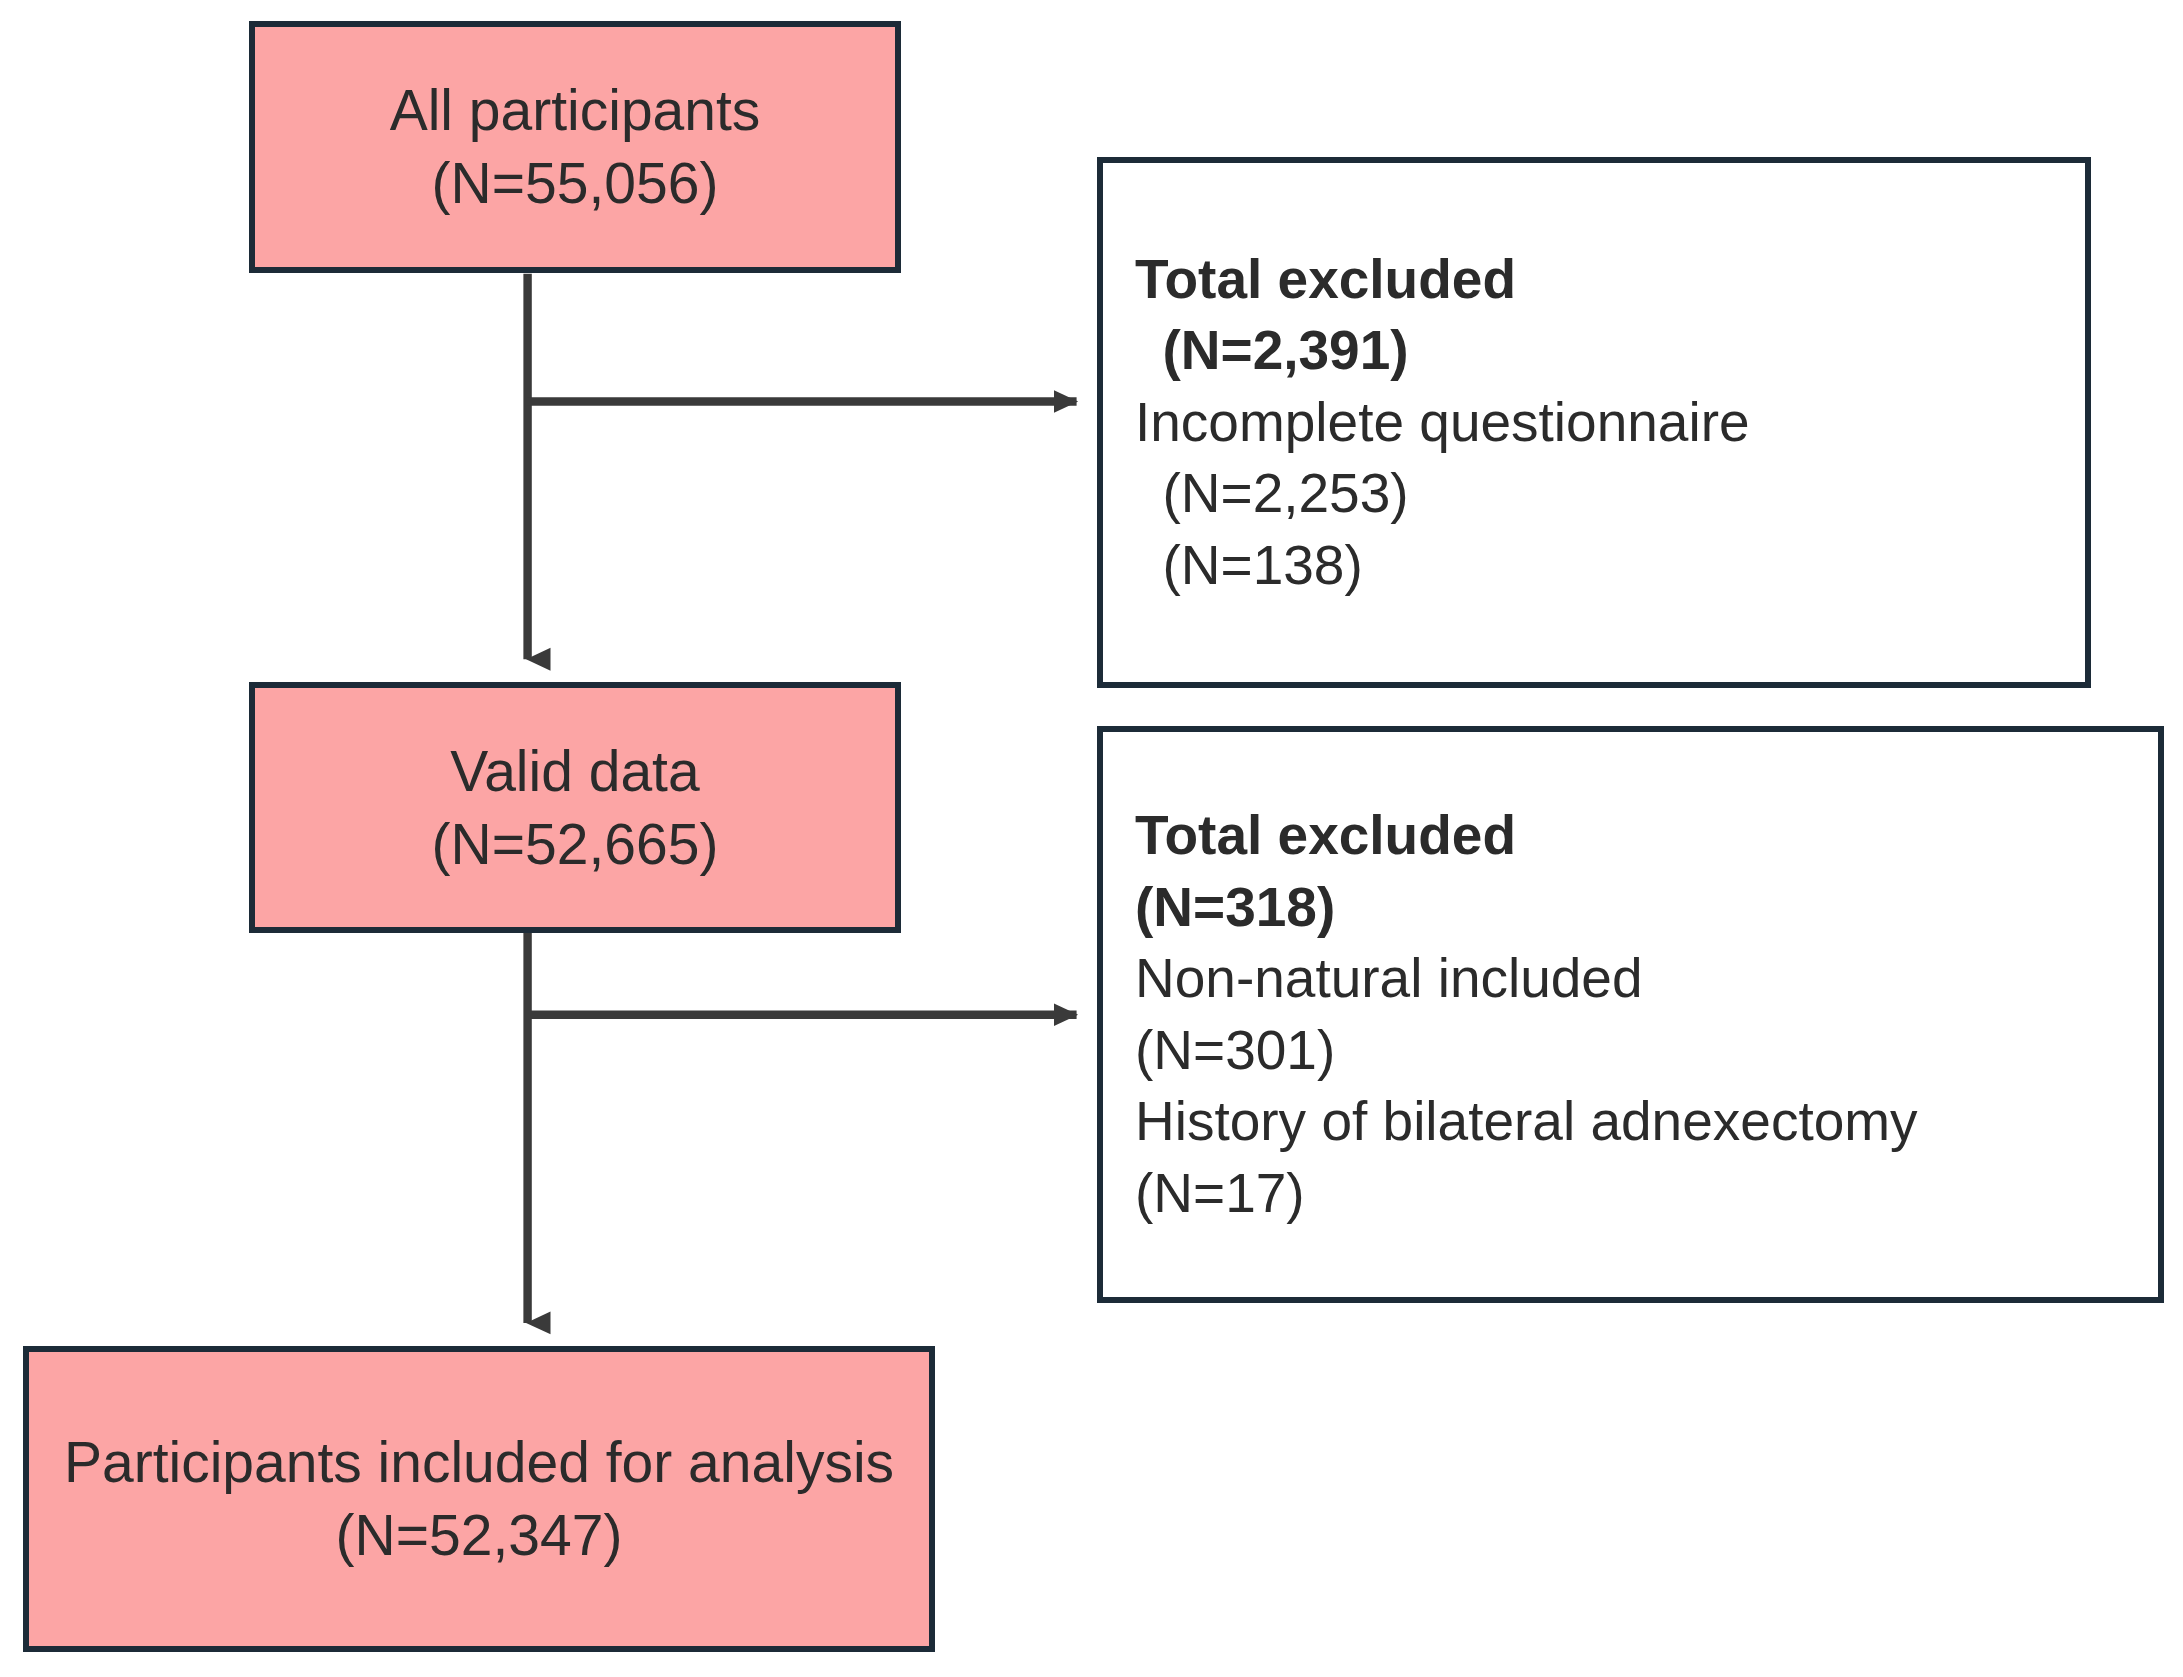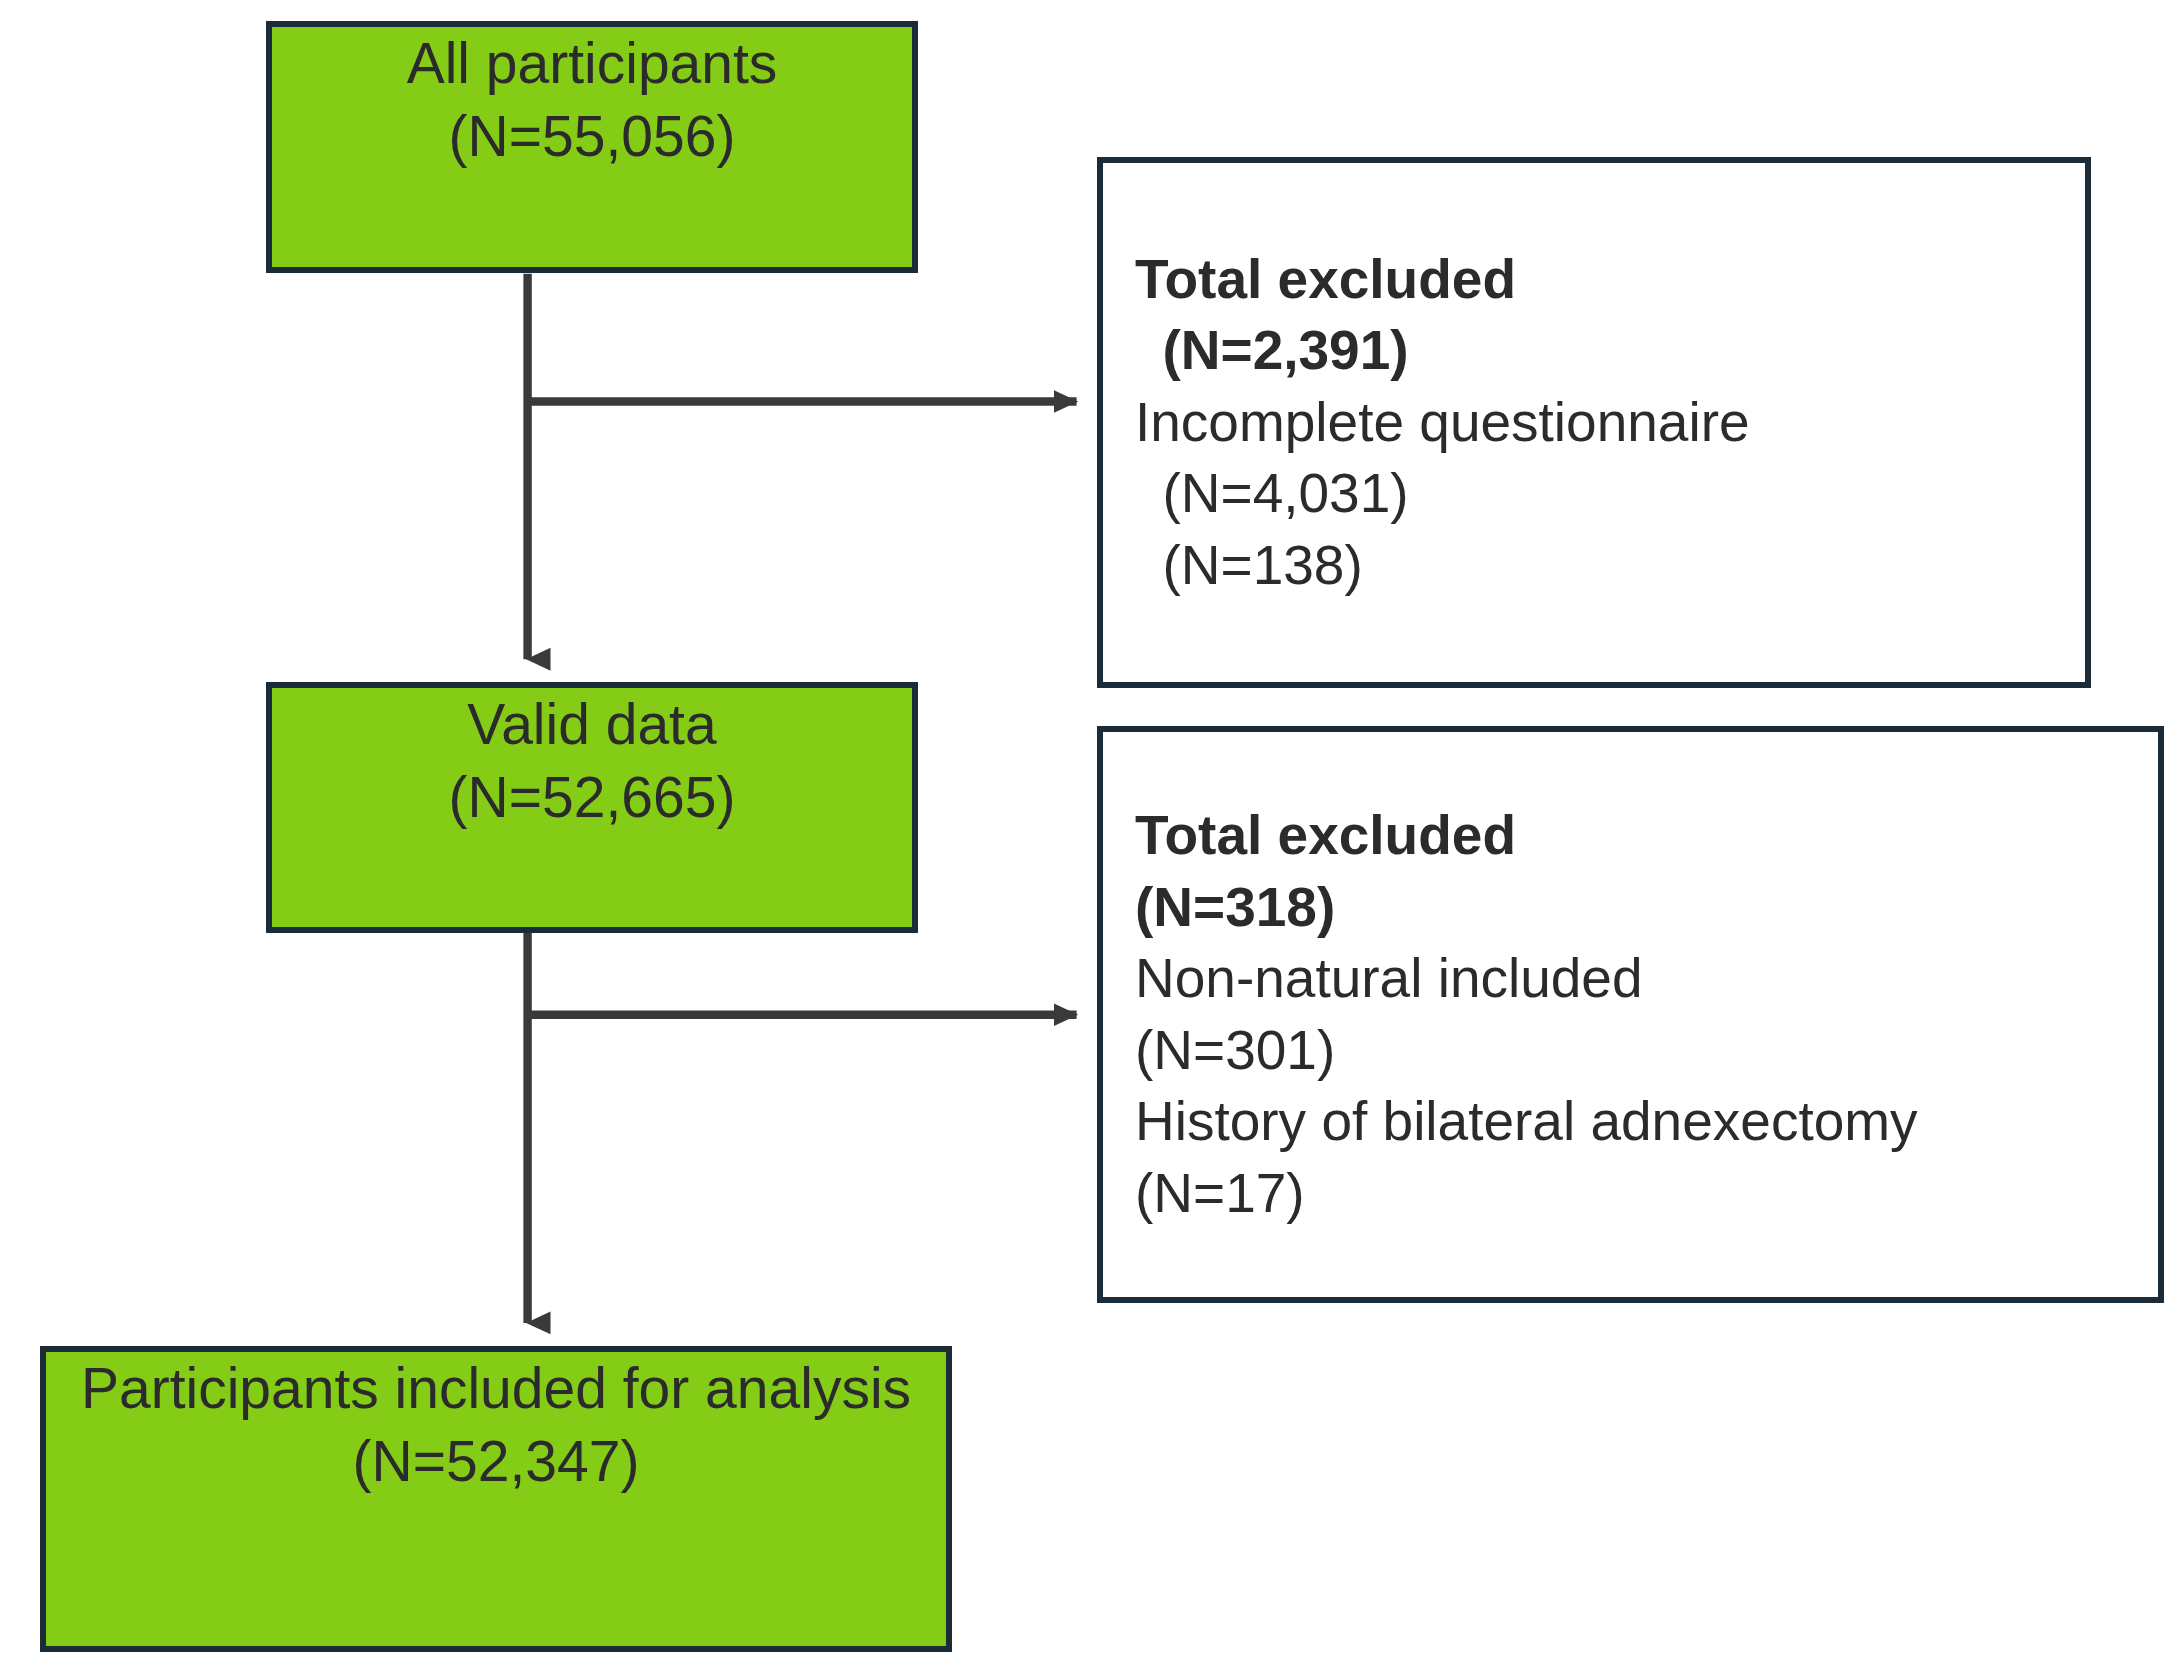--- a/index.html
+++ b/index.html
@@ -15,26 +15,25 @@
     position: relative;
     width: 2183px;
     height: 1677px;
     background: #ffffff;
     overflow: hidden;
   }
   .flow-box {
     position: absolute;
     box-sizing: border-box;
     border: 6.9px solid #1c2b38;
-    background: #84cc16;
+    background: #fca5a5;
     display: flex;
-    align-items: flex-start;
+    align-items: center;
     justify-content: center;
     color: #2b2b2b;
-    margin-left: 17px;
   }
   .box-text {
     text-align: center;
     line-height: 1.28;
     font-size: 57px;
     color: #2b2b2b;
     white-space: pre-line;
   }
   .excl-box {
     position: absolute;
@@ -113,21 +112,21 @@
   </svg>
 
   <div class="flow-box" id="box-all-participants">
     <div class="box-text"><span>All participants</span><br><span>(N=55,056)</span></div>
   </div>
 
   <div class="excl-box" id="box-excluded-1">
     <div class="excl-line bold">Total excluded</div>
     <div class="excl-line bold indent">(N=2,391)</div>
     <div class="excl-line">Incomplete questionnaire</div>
-    <div class="excl-line indent">(N=4,031)</div>
+    <div class="excl-line indent">(N=2,253)</div>
     <div class="excl-line indent">(N=138)</div>
   </div>
 
   <div class="flow-box" id="box-valid-data">
     <div class="box-text"><span>Valid data</span><br><span>(N=52,665)</span></div>
   </div>
 
   <div class="excl-box" id="box-excluded-2">
     <div class="excl-line bold">Total excluded</div>
     <div class="excl-line bold noindent">(N=318)</div>

